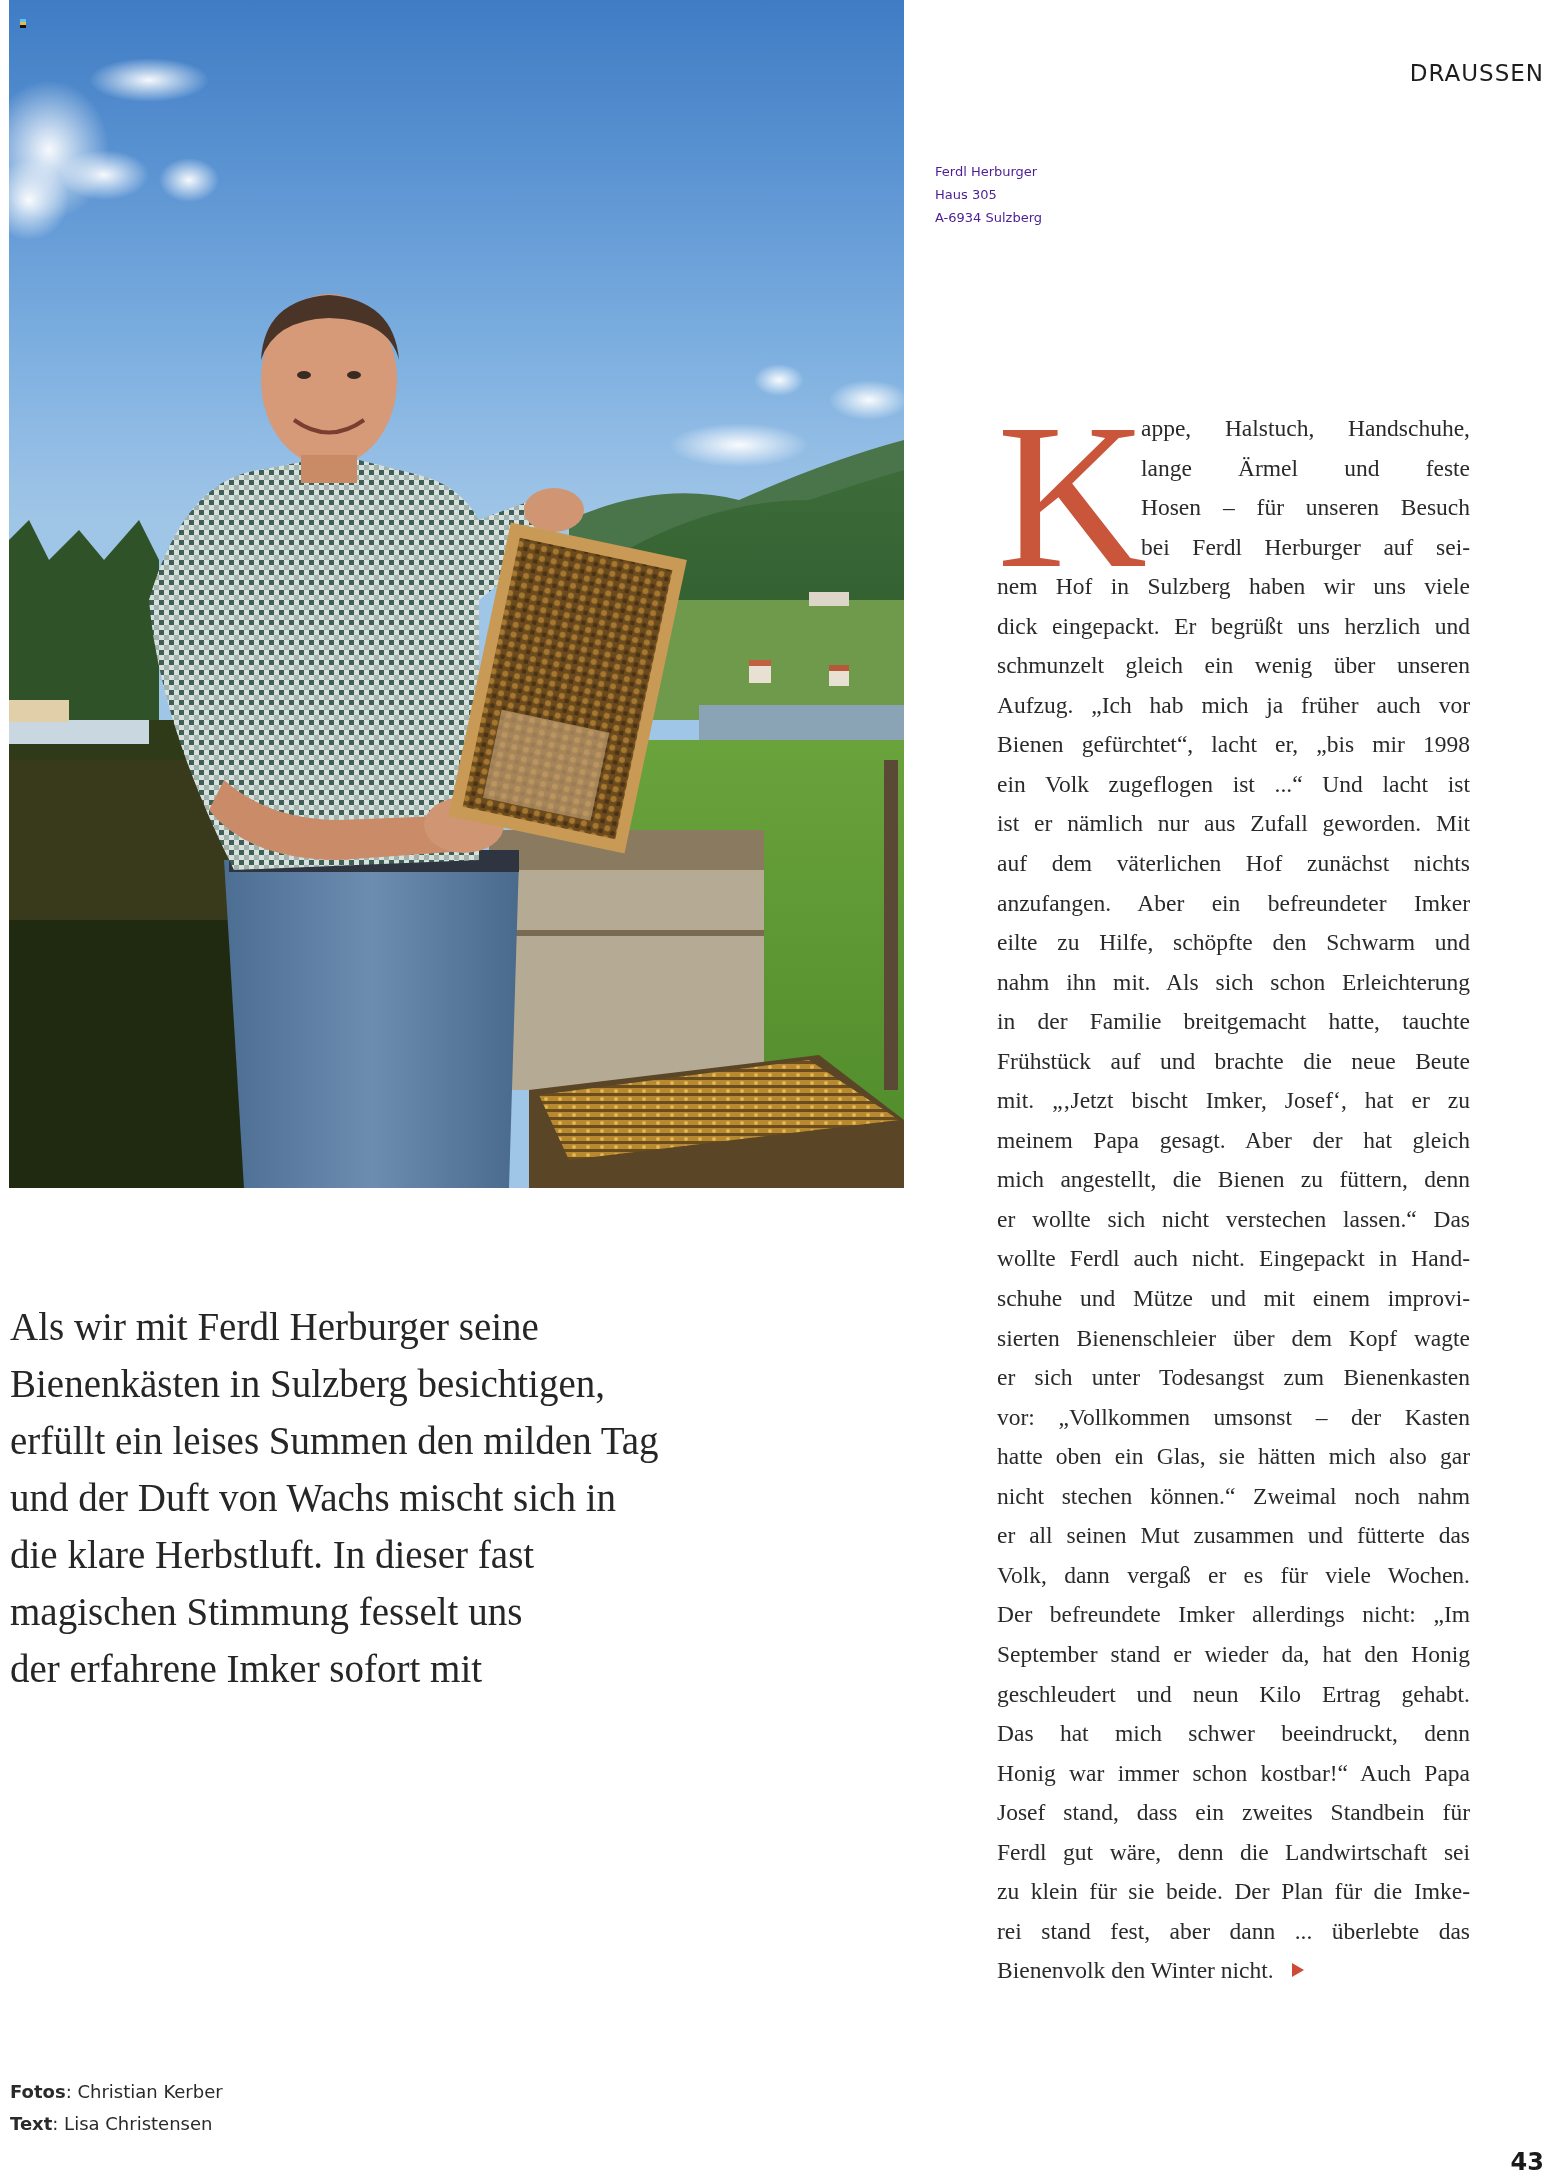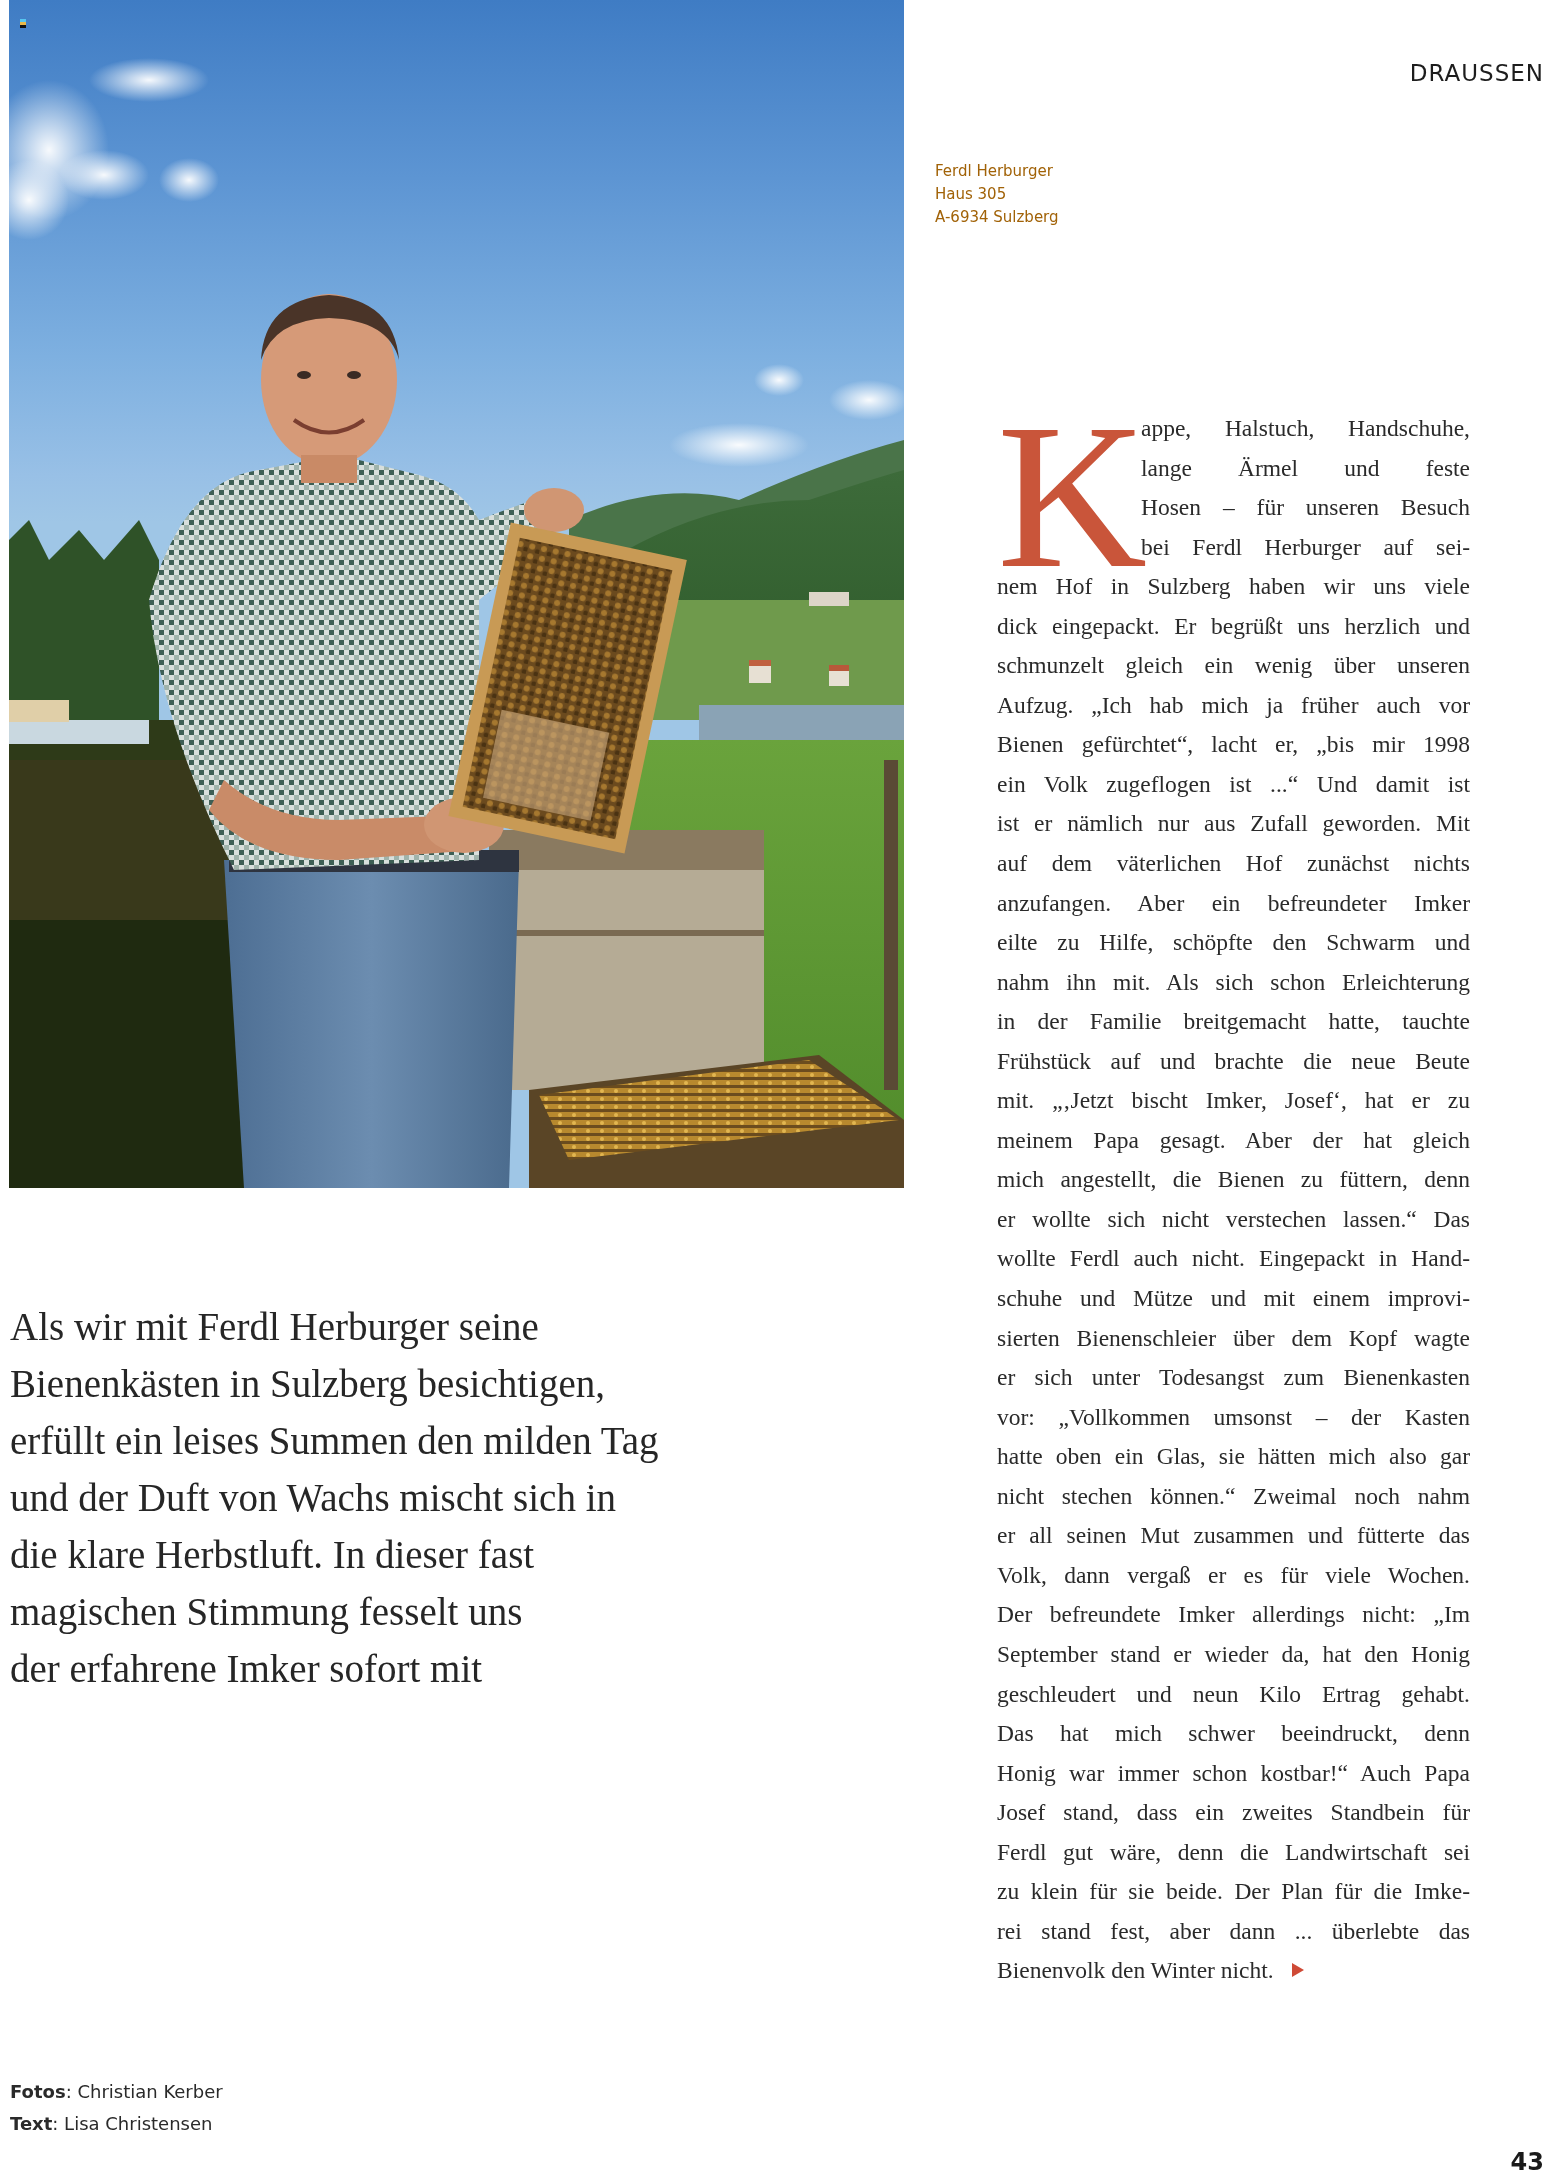--- a/index.html
+++ b/index.html
@@ -16,21 +16,21 @@
   .color-bar { position:absolute; left:11px; top:19px; width:6px; height:9px; }
   .color-bar span { display:block; height:3px; }
   .section-label {
     position:absolute; right:6px; top:60px;
     font-family:"DejaVu Sans","Liberation Sans",sans-serif;
     font-size:23px; letter-spacing:1px; color:#1d1d1d;
   }
   .address {
     position:absolute; left:935px; top:160px;
     font-family:"DejaVu Sans","Liberation Sans",sans-serif;
-    font-size:15px; line-height:23px; color:#a16207;
+    font-size:13px; line-height:23px; color:#4c1d95;
   }
   .address div { white-space:nowrap; }
   .intro {
     position:absolute; left:10px; top:1298px; width:800px;
     font-size:39px; line-height:57px; color:#262626;
   }
   .intro div { white-space:nowrap; }
   .body-col {
     position:absolute; left:997px; top:409px; width:473px;
     font-size:23.5px; line-height:39.55px; color:#2a2a2a;
@@ -188,21 +188,21 @@
   <div class="dropcap">K</div>
   <span class="line indent">appe, Halstuch, Handschuhe,</span>
   <span class="line indent">lange Ärmel und feste</span>
   <span class="line indent">Hosen – für unseren Besuch</span>
   <span class="line indent">bei Ferdl Herburger auf sei-</span>
   <span class="line">nem Hof in Sulzberg haben wir uns viele</span>
   <span class="line">dick eingepackt. Er begrüßt uns herzlich und</span>
   <span class="line">schmunzelt gleich ein wenig über unseren</span>
   <span class="line">Aufzug. „Ich hab mich ja früher auch vor</span>
   <span class="line">Bienen gefürchtet“, lacht er, „bis mir 1998</span>
-  <span class="line">ein Volk zugeflogen ist ...“ Und damit ist</span>
+  <span class="line">ein Volk zugeflogen ist ...“ Und lacht ist</span>
   <span class="line">ist er nämlich nur aus Zufall geworden. Mit</span>
   <span class="line">auf dem väterlichen Hof zunächst nichts</span>
   <span class="line">anzufangen. Aber ein befreundeter Imker</span>
   <span class="line">eilte zu Hilfe, schöpfte den Schwarm und</span>
   <span class="line">nahm ihn mit. Als sich schon Erleichterung</span>
   <span class="line">in der Familie breitgemacht hatte, tauchte</span>
   <span class="line">Frühstück auf und brachte die neue Beute</span>
   <span class="line">mit. „‚Jetzt bischt Imker, Josef‘, hat er zu</span>
   <span class="line">meinem Papa gesagt. Aber der hat gleich</span>
   <span class="line">mich angestellt, die Bienen zu füttern, denn</span>

